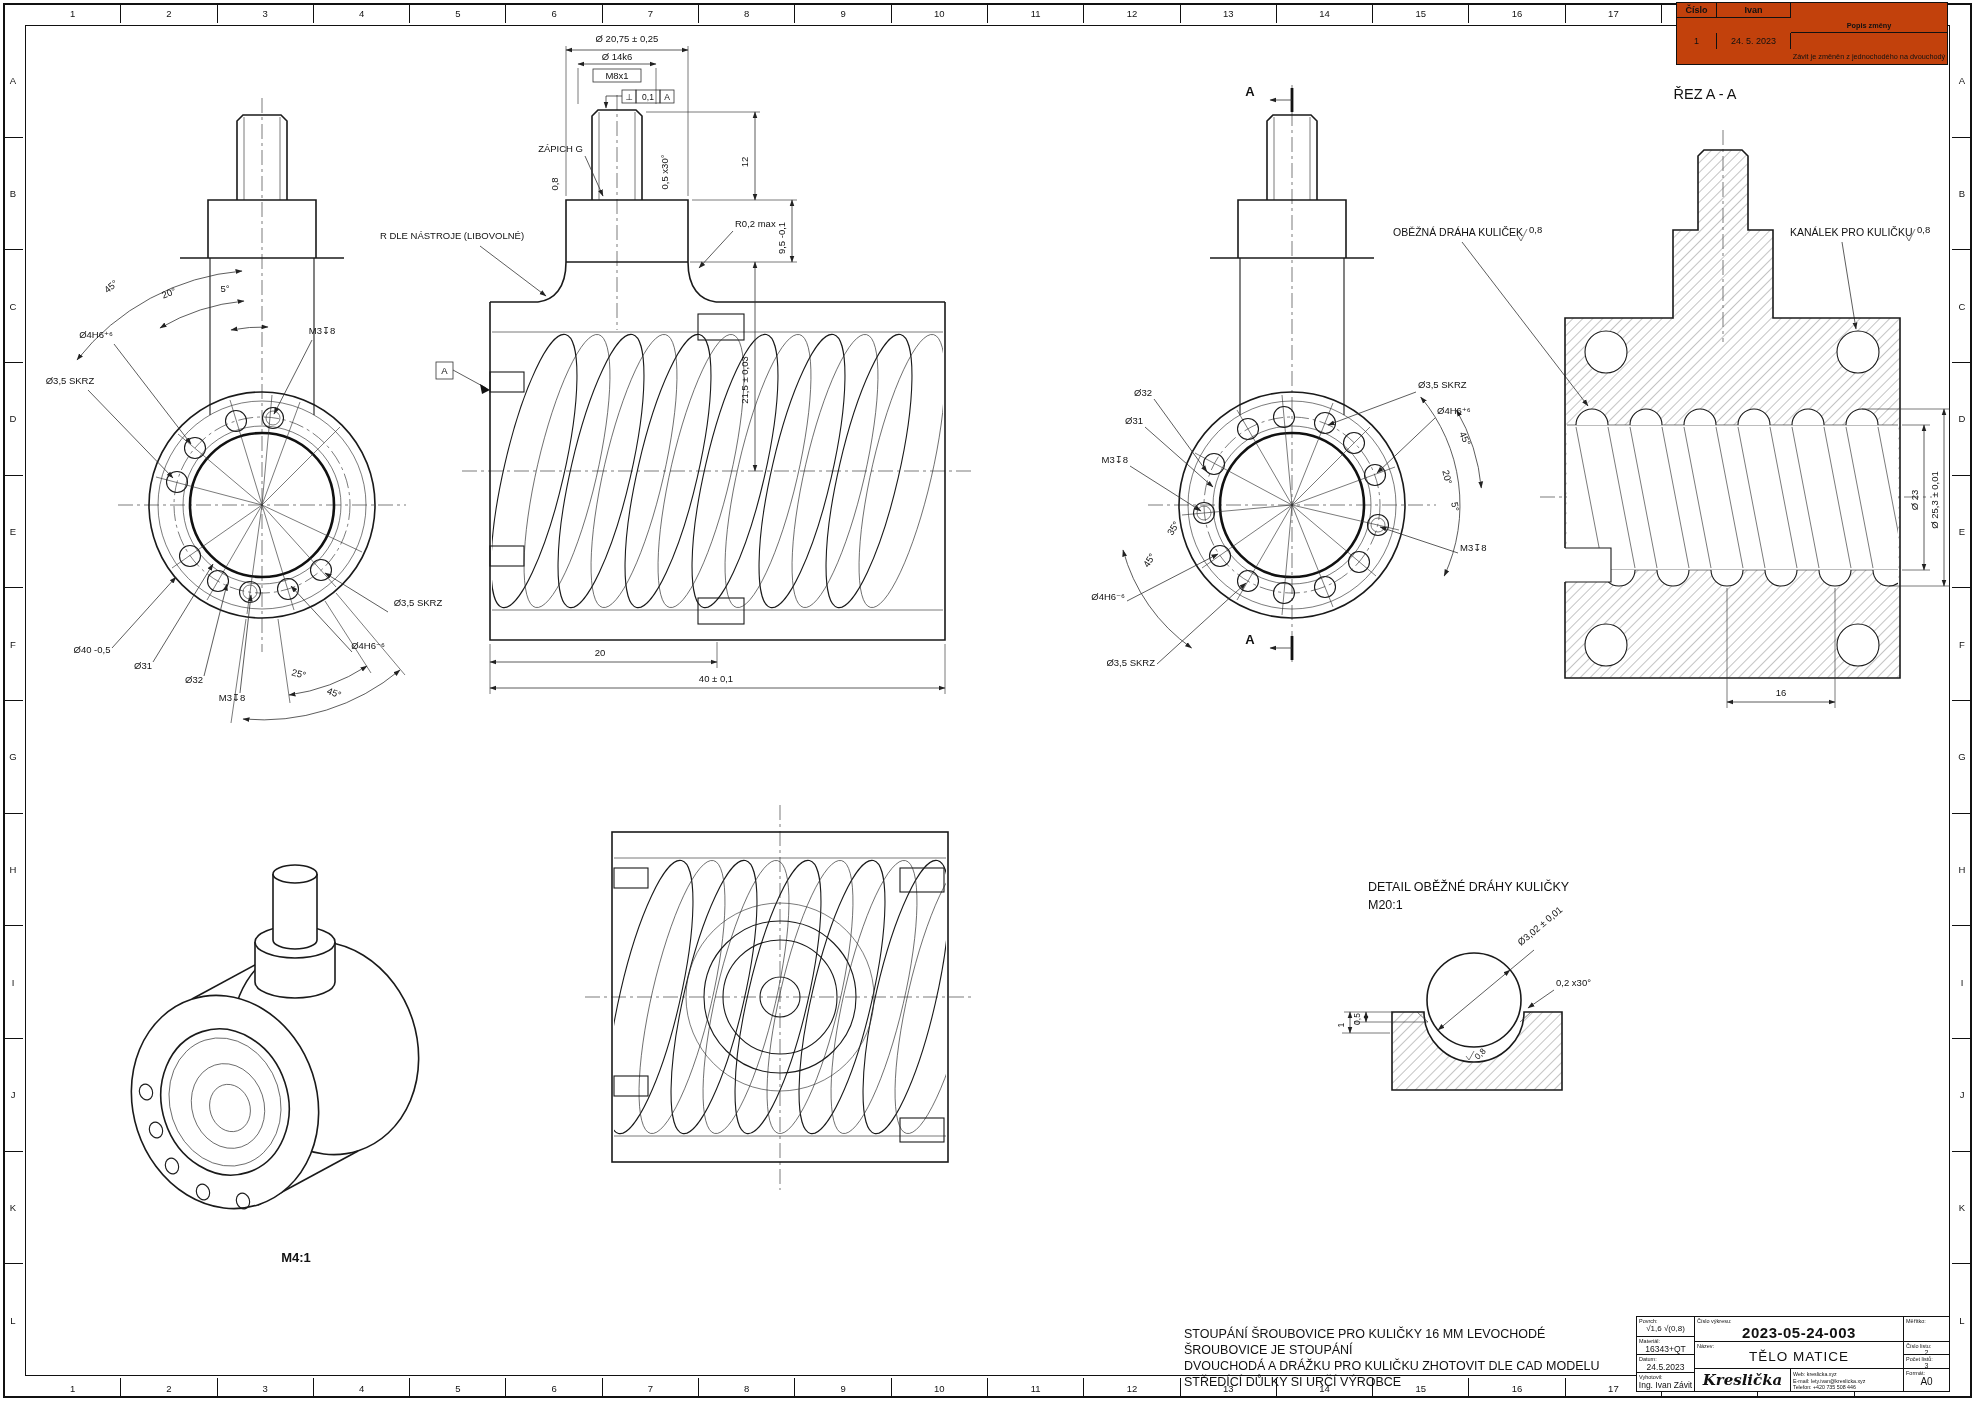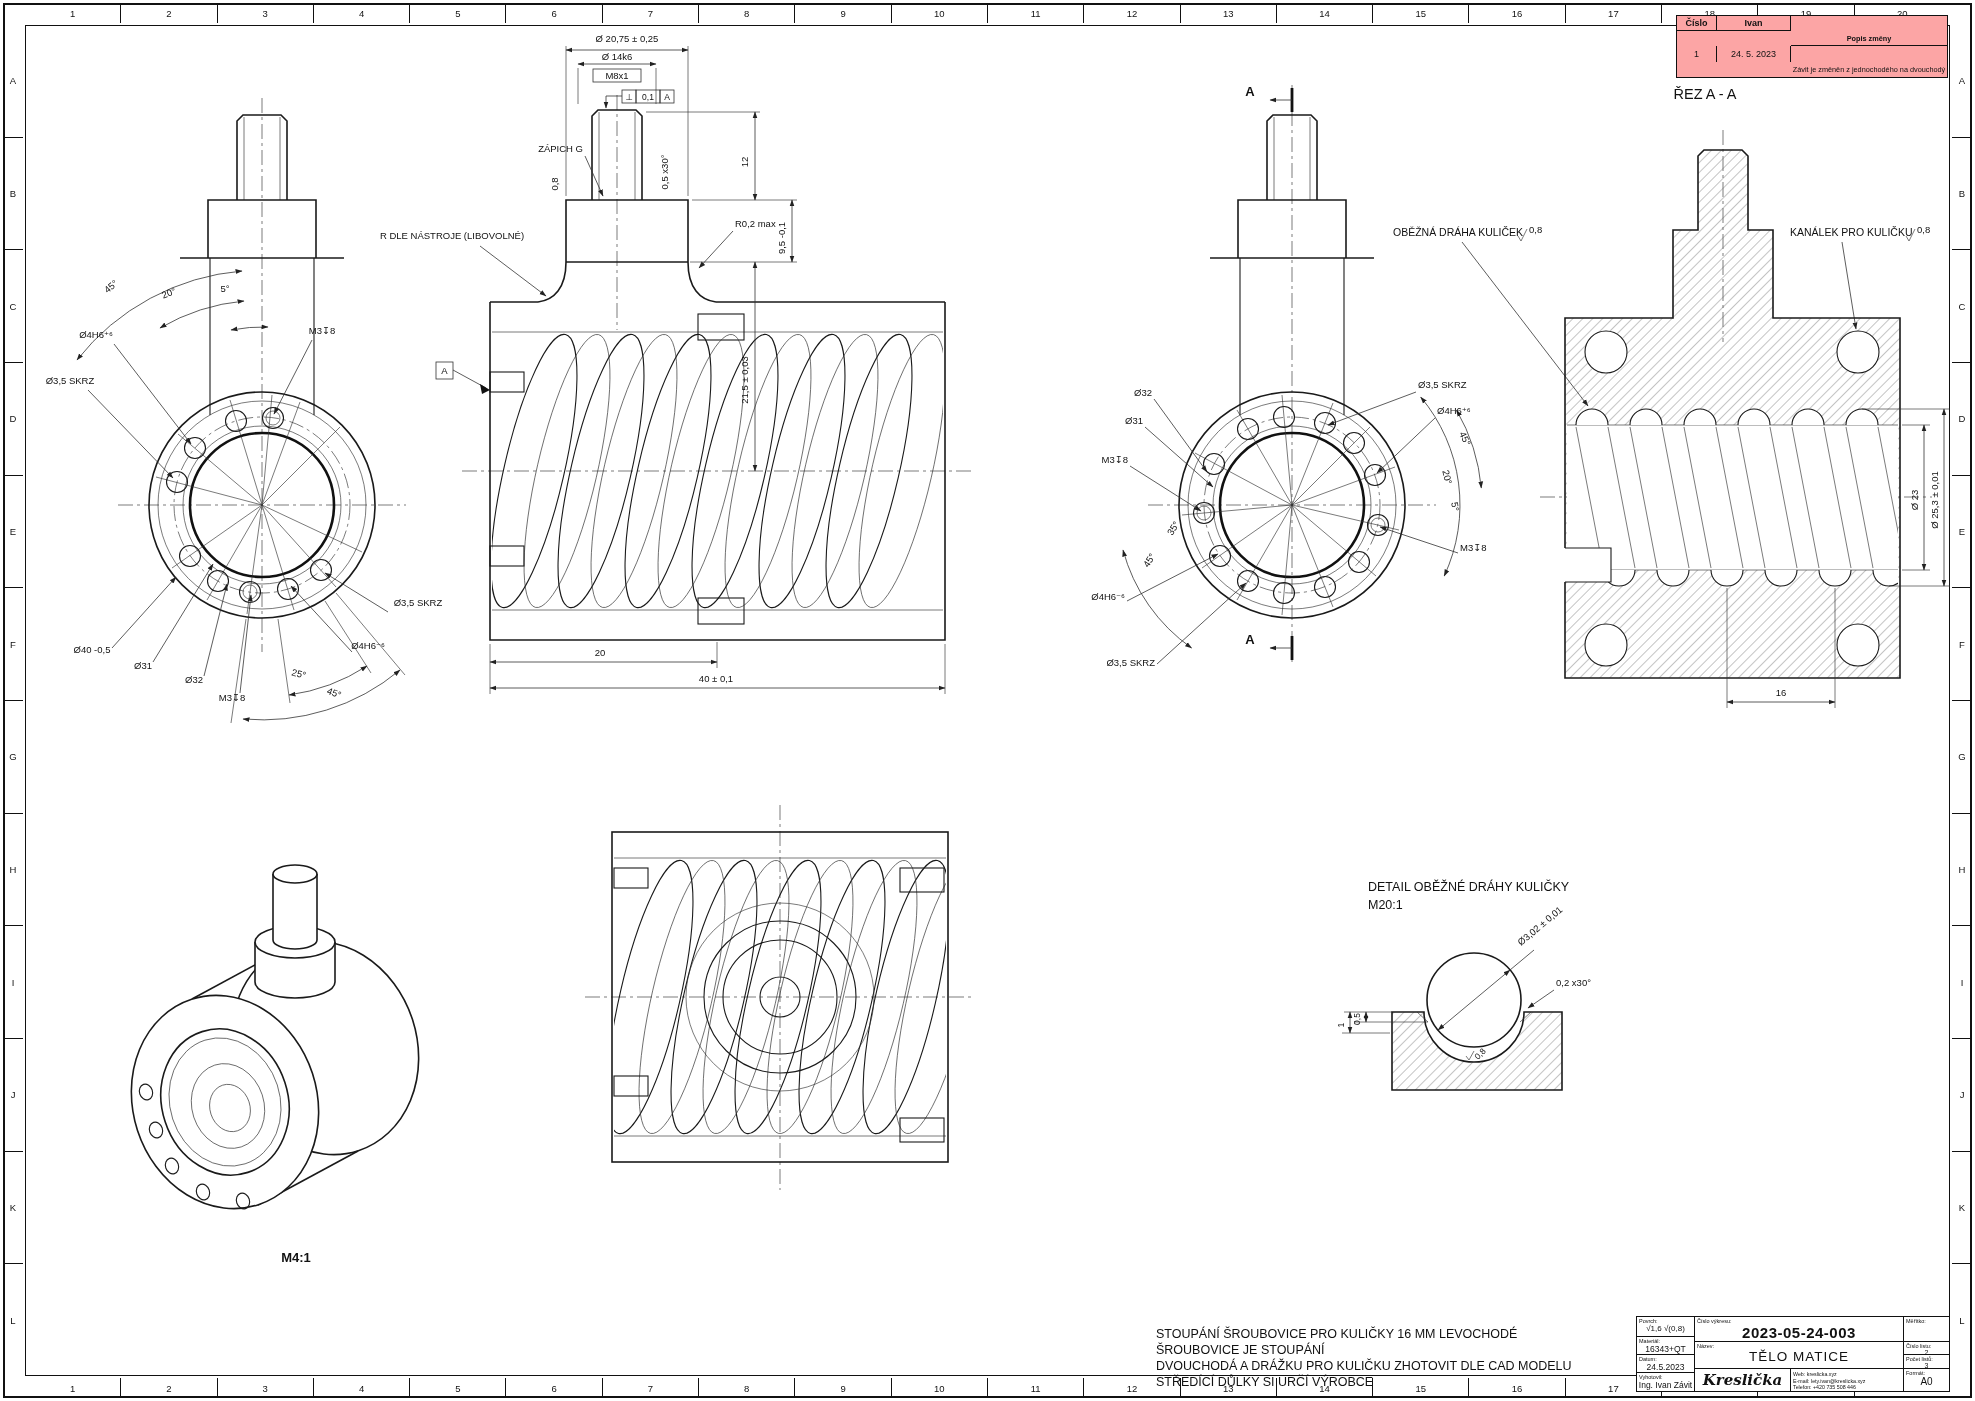--- a/index.html
+++ b/index.html
@@ -25,30 +25,30 @@
   .ol2 { stroke:#111;    stroke-width:2.6; fill:none; }
   .tl  { stroke:#333;    stroke-width:0.65; fill:none; }
   .cl  { stroke:#444;    stroke-width:0.7; fill:none; stroke-dasharray:15 4 3 4; }
   .dim { stroke:#333;    stroke-width:0.8; fill:none; }
   .wf  { fill:#fff; } .t8 { font-size:8.5px; } .t9 { font-size:9.5px; }
   .t10 { font-size:10.5px; } .t12 { font-size:12.5px; } .t13 { font-size:13px; font-weight:bold; }
   .t14 { font-size:14.5px; }
   .mid { text-anchor:middle; } .end { text-anchor:end; }
 
   
-  .rev-table { position:absolute; left:1676px; top:15px; width:272px; background:#fca5a5; border:1.3px solid #111; font-size:9px; }
+  .rev-table { position:absolute; left:1676px; top:2px; width:272px; background:#c2410c; border:1.3px solid #111; font-size:9px; }
   .rev-row { display:flex; }
   .rev-head { font-weight:bold; }
   .rev-cell { border-right:1px solid #111; border-bottom:1px solid #111; display:flex; align-items:center; justify-content:center; height:15px; padding:0 2px; white-space:nowrap; overflow:hidden; }
   .rev-row:last-child .rev-cell { border-bottom:none; height:16px; }
   .rev-cell:last-child { border-right:none;margin-top:15px; }
   .rc1 { width:40px; } .rc2 { width:74px; } .rc3 { flex:1; font-size:7.3px; }
 
   
-  .notes { position:absolute; left:1156px; top:1326px; width:486px; font-size:12.5px; line-height:16px; }
+  .notes { position:absolute; left:1184px; top:1326px; width:486px; font-size:12.5px; line-height:16px; }
 
   
   .titleblock { position:absolute; left:1636px; top:1316px; width:314px; height:76px; background:#fff; border:1.8px solid #111; display:flex; font-size:8px; }
   .tb-col { display:flex; flex-direction:column; border-right:1px solid #111;justify-content:center; }
   .tb-col:last-child { border-right:none; }
   .tb-left { width:58px; } .tb-mid { width:209px; } .tb-right { flex:1; }
   .tb-cell { border-bottom:1px solid #111; position:relative; overflow:hidden; }
   .tb-col .tb-cell:last-child { border-bottom:none; }
   .h20{height:20px;} .h18{height:18px;} .h25{height:25px;} .h27{height:27px;} .h22{height:22px;} .h13{height:13px;} .h14{height:14px;}
   .tb-lab { display:block; font-size:5.5px; padding:1px 2px 0; }

